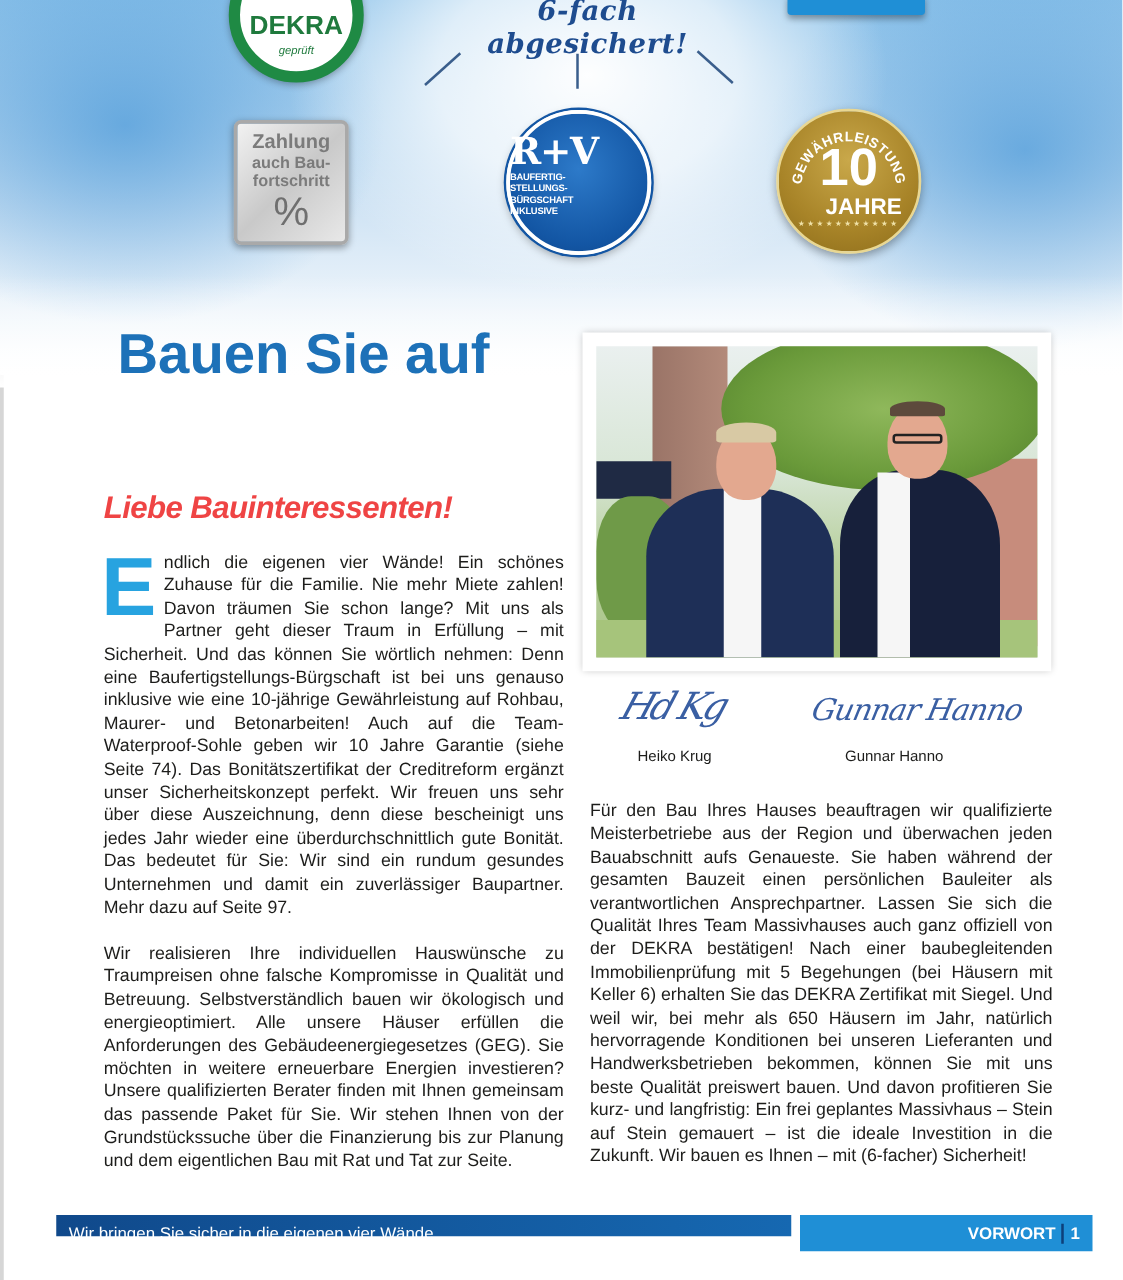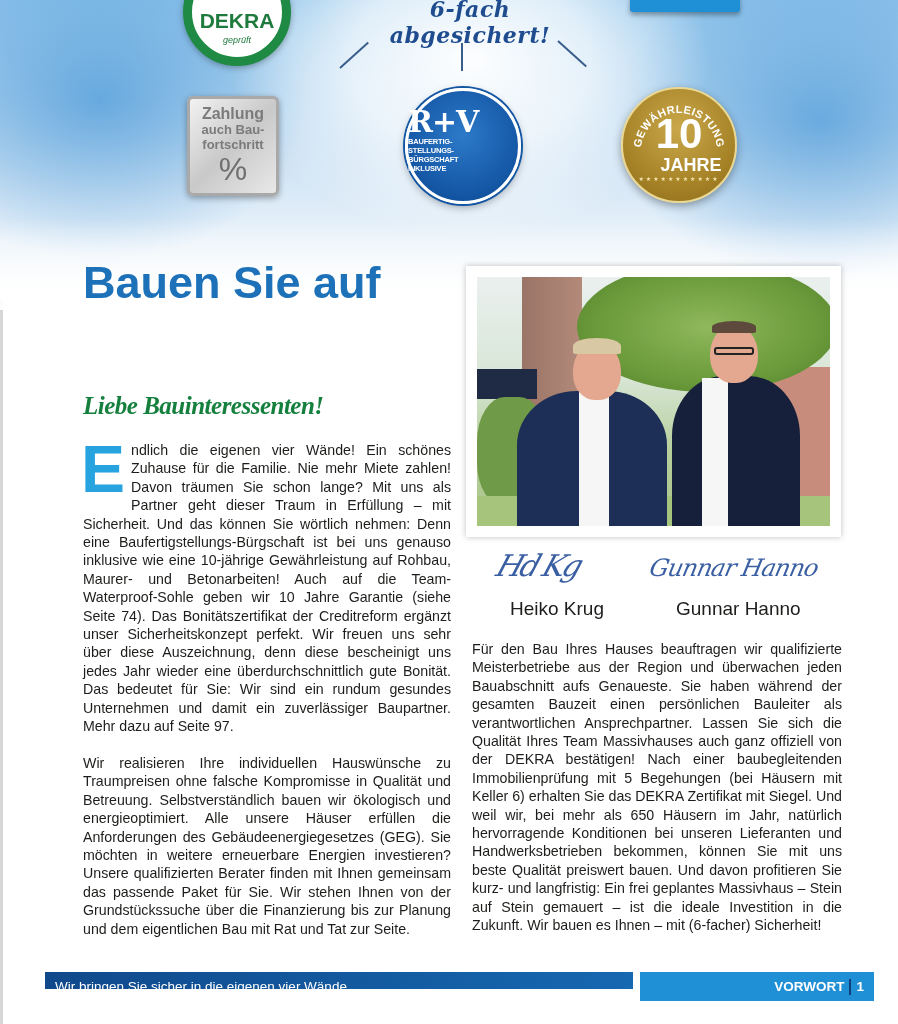--- a/index.html
+++ b/index.html
@@ -61,25 +61,25 @@
     position: absolute; left: 621px; top: 87px; width: 116px; height: 116px; border-radius: 50%;
     background: radial-gradient(circle at 50% 35%, #c9a84a 0%, #a88428 60%, #8c6c1a 100%);
     border: 2px solid #e9d792; box-shadow: 0 3px 8px rgba(0,0,0,0.35);
     color: #ffffff; text-align: center;
   }
   .warranty-arc { position: absolute; left: 0; top: 0; width: 112px; height: 112px; }
   .warranty-num { position: absolute; left: 0; top: 24px; width: 112px; font-weight: bold; font-size: 42px; line-height: 42px; }
   .warranty-unit { position: absolute; left: 0; top: 66px; width: 112px; font-weight: bold; font-size: 18px; margin-left: 12px; }
   .warranty-stars { position: absolute; left: 14px; top: 86px; width: 84px; font-size: 6px; color: #f0e2a8; letter-spacing: 2px; }
 
-  .headline { position: absolute; left: 83px; top: 258px; font-weight: bold; font-size: 45px; line-height: 49px; color: #1d71b8; }
+  .headline { position: absolute; left: 94px; top: 258px; font-weight: bold; font-size: 45px; line-height: 49px; color: #1d71b8; }
   .headline .l2 { color: #10498b; display: block; }
   .greeting {
-    position: absolute; left: 83px; top: 392px; font-family: Liberation Serif, serif;
-    font-style: italic; font-weight: bold; font-size: 25px; color: #15803d; letter-spacing: -0.5px;
+    position: absolute; left: 83px; top: 392px; font-family: Liberation Sans, sans-serif;
+    font-style: italic; font-weight: bold; font-size: 25px; color: #ef4444; letter-spacing: -0.5px;
   }
 
   .col { position: absolute; font-size: 14.2px; line-height: 18.4px; text-align: justify; color: #1d1d1b; }
   .col-left { left: 83px; top: 441px; width: 368px; }
   .col-left p { margin-bottom: 18.4px; }
   .dropcap {
     float: left; font-weight: bold; font-size: 66px; line-height: 52px; color: #27a3e0;
     margin: 2px 6px 0 -2px; height: 54px;
   }
 
@@ -111,21 +111,21 @@
   .p2 .jacket { left: 0; width: 128px; height: 150px; background: #17203b; }
   .p2 .shirt { left: 30px; width: 26px; height: 148px; }
   .p2 .head { left: 38px; top: 14px; width: 48px; height: 58px; }
   .p2 .hair { left: 40px; top: 10px; width: 44px; height: 12px; background: #5d4a3c; }
   .p2 .glasses { position: absolute; left: 42px; top: 36px; width: 40px; height: 8px; border: 2px solid #222; border-radius: 3px; }
 
   .signatures { position: absolute; left: 490px; top: 548px; width: 360px; height: 70px; }
   .sig-script { position: absolute; font-family: "DejaVu Serif", serif; font-style: italic; color: #3a5fa3; }
   .sig1 { left: 8px; top: 0; font-size: 30px; letter-spacing: -3px; transform: skewX(-18deg); }
   .sig2 { left: 160px; top: 6px; font-size: 24px; letter-spacing: -1px; transform: skewX(-12deg); }
-  .sig-name { position: absolute; top: 50px; font-size: 19px; color: #1d1d1b; text-align: center; }
+  .sig-name { position: absolute; top: 50px; font-size: 12px; color: #1d1d1b; text-align: center; }
   .sig-name-1 { left: 20px; }
   .sig-name-2 { left: 186px; }
 
   .col-right { left: 472px; top: 640px; width: 370px; }
 
   .footer-bar-left {
     position: absolute; left: 45px; top: 972px; width: 588px; height: 17px;
     background: linear-gradient(90deg, #10498b 0%, #1668b1 100%);
     color: #ffffff; font-size: 13.5px; line-height: 29px; padding-left: 10px;
   }

